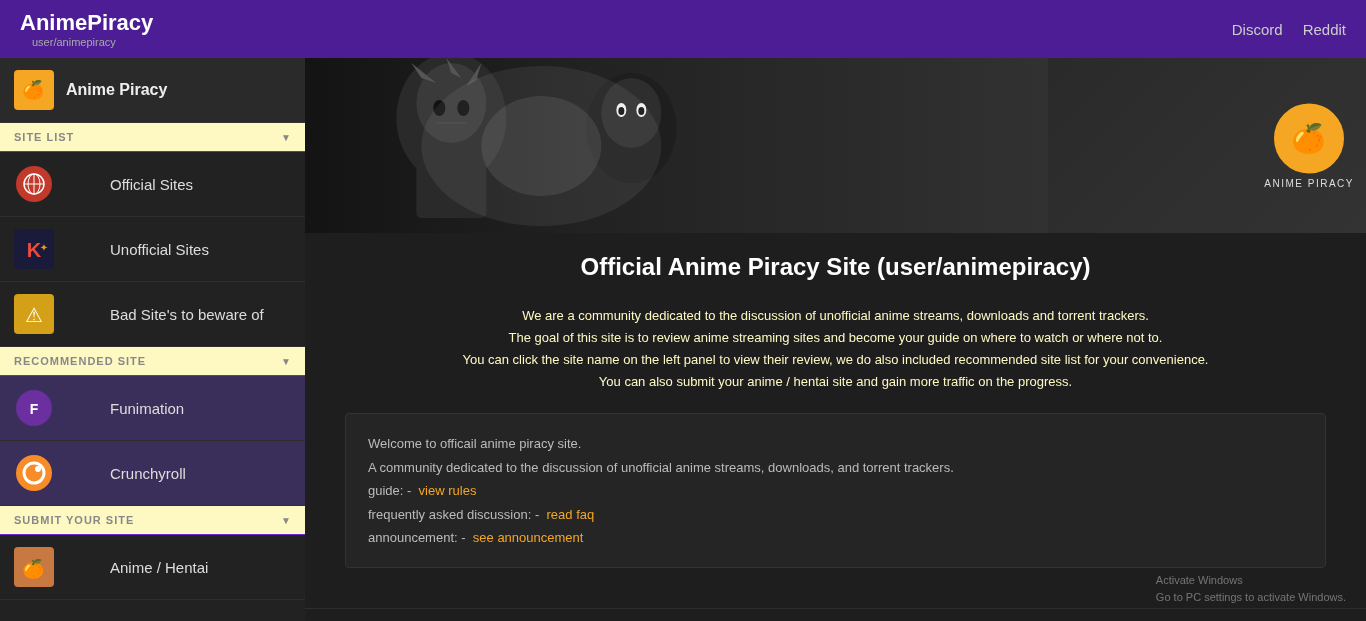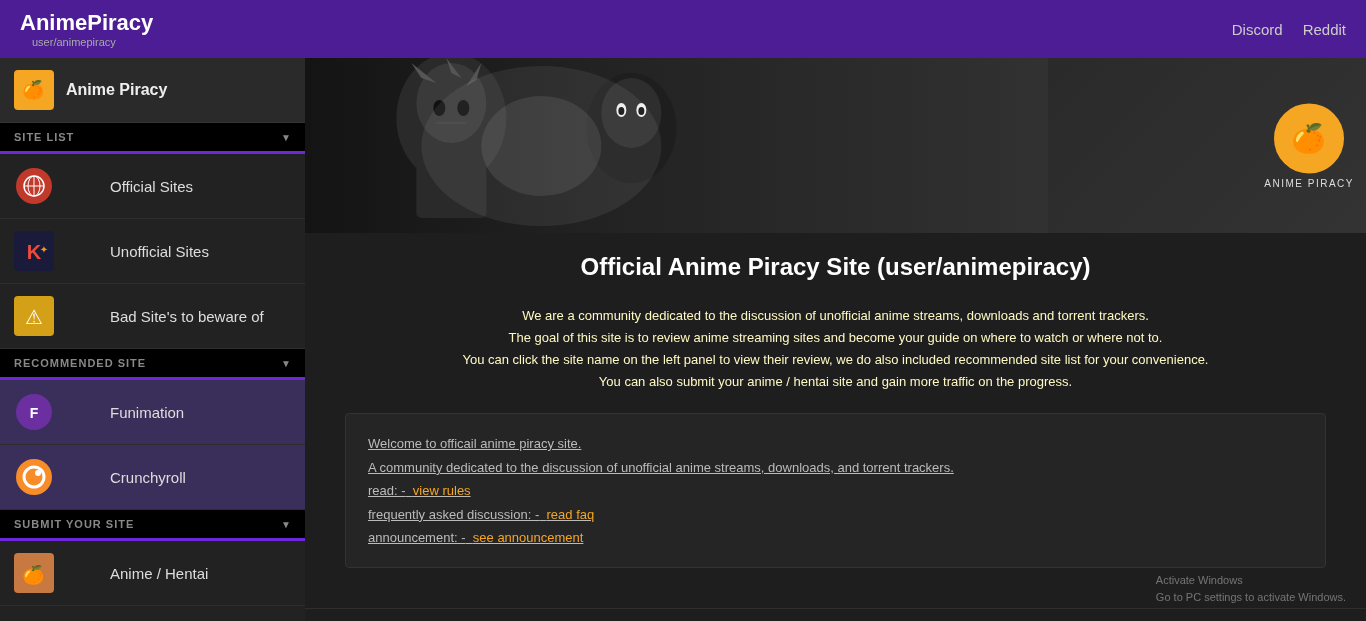--- a/index.html
+++ b/index.html
@@ -88,22 +88,22 @@
       font-size: 16px;
       color: #eee;
       font-weight: bold;
     }
 
     .sidebar-section-header {
       display: flex;
       align-items: center;
       justify-content: space-between;
       padding: 8px 14px;
-      background: #000000;
-      border-bottom: 3px solid #6d28d9;
+      background: #fef9c3;
+      border-bottom: 1px solid #6d28d9;
       text-align: right;
     }
     .sidebar-section-header .section-title {
       font-size: 11px;
       color: #888;
       letter-spacing: 1px;
       text-transform: uppercase;
       font-weight: bold;
     }
     .sidebar-section-header .chevron {
@@ -221,21 +221,20 @@
 
     .info-box {
       background: #252525;
       border: 1px solid #333;
       border-radius: 4px;
       padding: 18px 22px;
       font-size: 13px;
       color: #bbb;
       line-height: 1.8;
       margin-bottom: 20px;
-      text-decoration: underline;
     }
     .info-box .link-orange {
       color: #f5a623;
       text-decoration: none;
       cursor: pointer;
     }
 
     .footer-bar {
       text-align: center;
       padding: 12px;
@@ -414,21 +413,21 @@
         <span>We are a community dedicated to the discussion of unofficial anime streams, downloads and torrent trackers.</span><br>
         <span>The goal of this site is to review anime streaming sites and become your guide on where to watch or where not to.</span><br>
         <span>You can click the site name on the left panel to view their review, we do also included recommended site list for your convenience.</span><br>
         <span>You can also submit your anime / hentai site and gain more traffic on the progress.</span>
       </div>
 
       <div class="info-box">
         <div>Welcome to officail anime piracy site.</div>
         <div>A community dedicated to the discussion of unofficial anime streams, downloads, and torrent trackers.</div>
         <div>
-          <span>read: -</span>
+          <span>guide: -</span>
           &nbsp;<a href="#" class="link-orange">view rules</a>
         </div>
         <div>
           <span>frequently asked discussion: -</span>
           &nbsp;<a href="#" class="link-orange">read faq</a>
         </div>
         <div>
           <span>announcement: -</span>
           &nbsp;<a href="#" class="link-orange">see announcement</a>
         </div>

